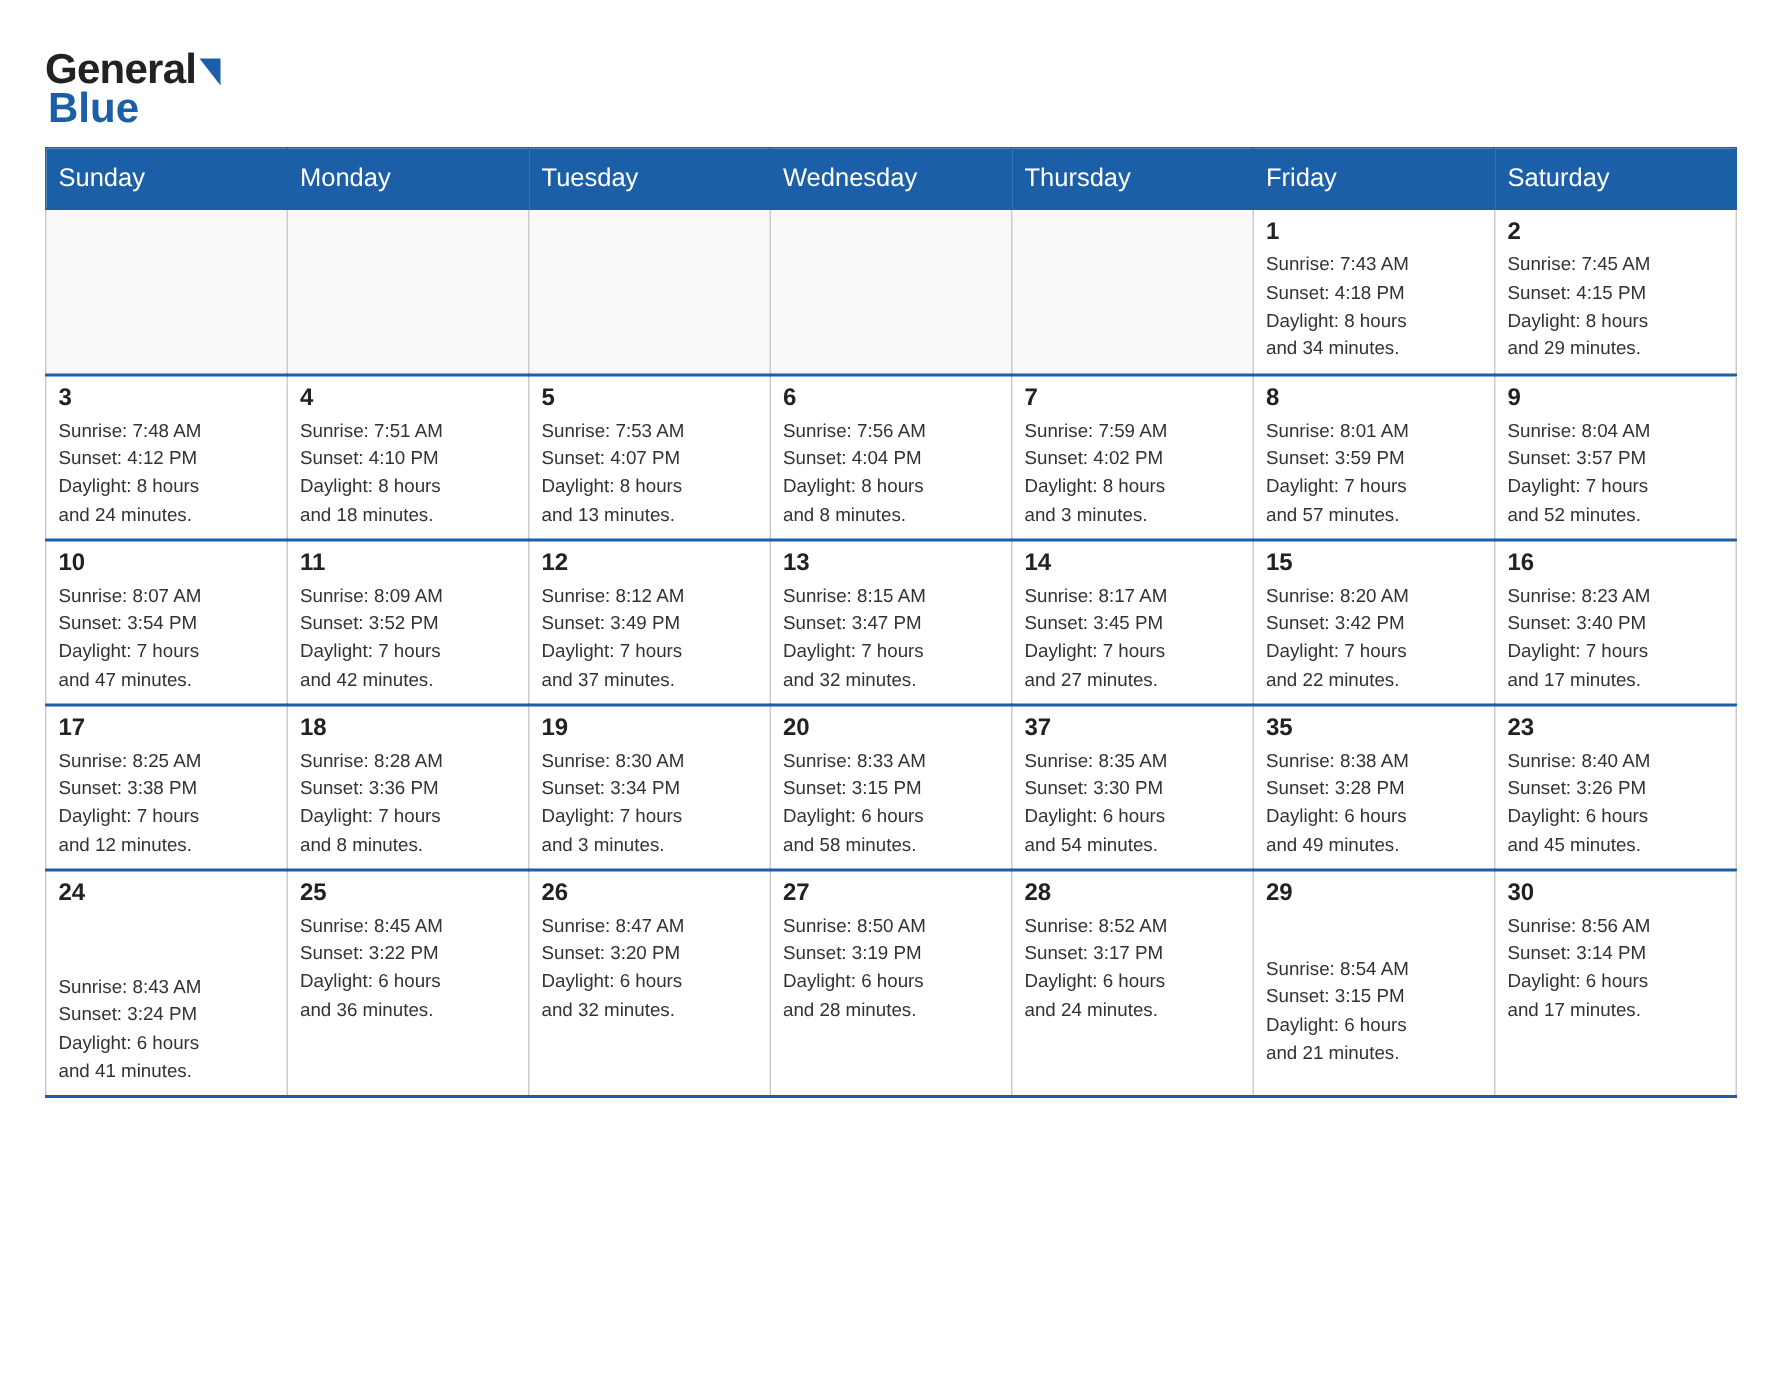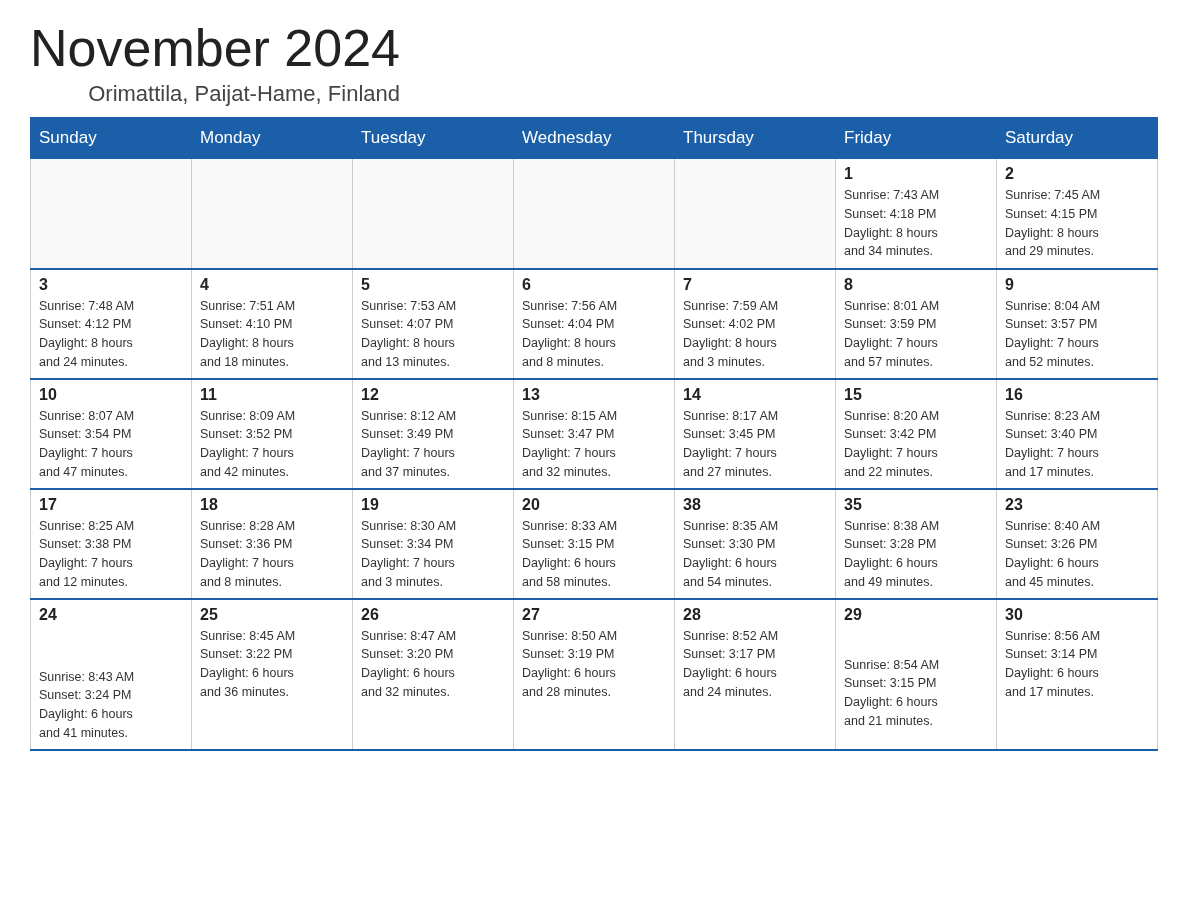--- a/index.html
+++ b/index.html
@@ -106,23 +106,26 @@
       height: 110px;
     }
     .calendar tbody tr td:first-child {
       border-left: 1px solid #ccc;
     }
   </style>
 </head>
 <body>
 
 <div class="header">
-  <div class="title-block">
-    <h1>November 2024</h1>
-    <h2>Orimattila, Paijat-Hame, Finland</h2>
+  <div class="logo">
+    <div class="logo-top">
+      <span class="logo-general">General</span>
+      <div class="logo-arrow"></div>
+    </div>
+    <span class="logo-blue">Blue</span>
   </div>
 </div>
 
 <table class="calendar">
   <thead>
     <tr>
     <th>Sunday</th>
         <th>Monday</th>
         <th>Tuesday</th>
         <th>Wednesday</th>
@@ -278,21 +281,21 @@
 and 3 minutes.</div>
         </td>
         <td>
           <div class="day-number">20</div>
           <div class="day-info" style="white-space: pre-line;">Sunrise: 8:33 AM
 Sunset: 3:15 PM
 Daylight: 6 hours
 and 58 minutes.</div>
         </td>
         <td>
-          <div class="day-number">38</div>
+          <div class="day-number">37</div>
           <div class="day-info" style="white-space: pre-line;">Sunrise: 8:35 AM
 Sunset: 3:30 PM
 Daylight: 6 hours
 and 54 minutes.</div>
         </td>
         <td>
           <div class="day-number">35</div>
           <div class="day-info" style="white-space: pre-line;">Sunrise: 8:38 AM
 Sunset: 3:28 PM
 Daylight: 6 hours

